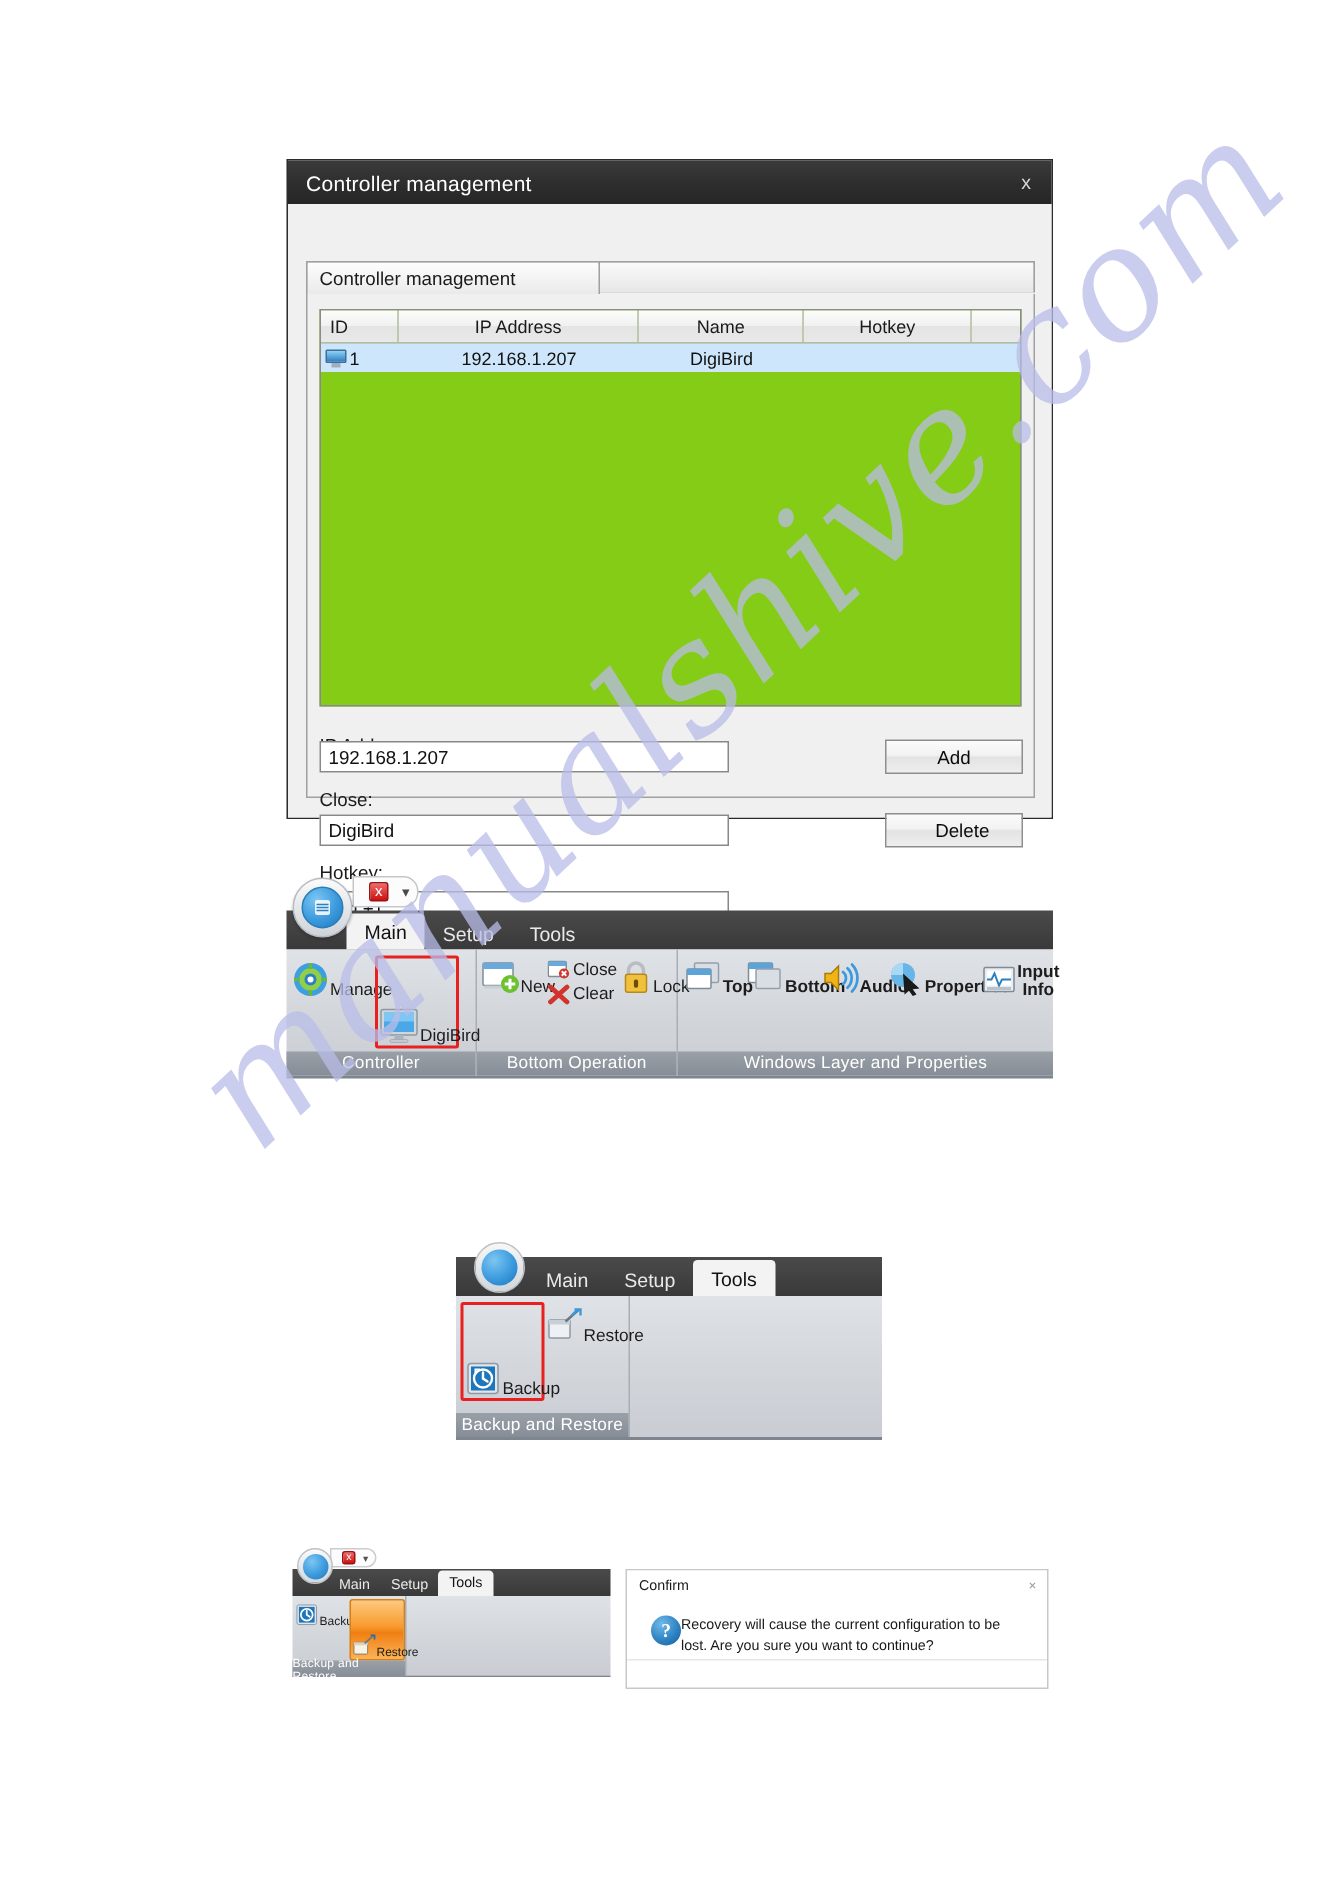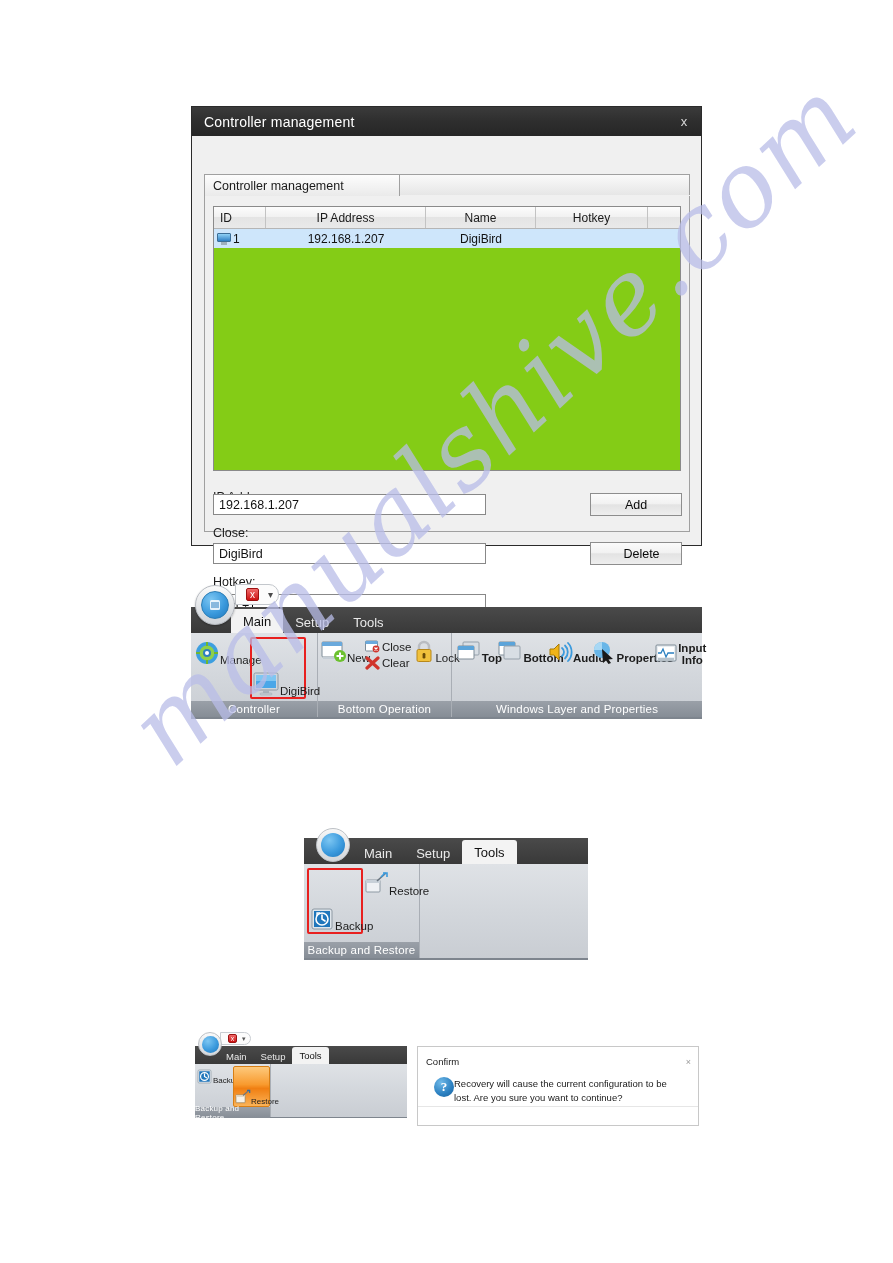--- a/index.html
+++ b/index.html
@@ -439,21 +439,21 @@
     position: absolute;
     left: 417px; top: 1046px;
     width: 282px; height: 80px;
     background: #ffffff;
     border: 1px solid #c8c8c8;
     box-sizing: border-box;
     z-index: 10;
   }
   .cf-title {
     height: 20px;
-    display: flex; align-items: flex-end;
+    display: flex; align-items: center;
     padding: 0 4px 0 8px;
     font-size: 9.5px;
     color: #1a1a1a;
     background: #ffffff;
     gap: 40px;
   }
   .cf-title .t { flex: 1; }
   .cf-x { color: #9a9a9a; font-size: 9px; cursor: pointer; padding: 0 3px; }
   .cf-body {
     display: flex;

